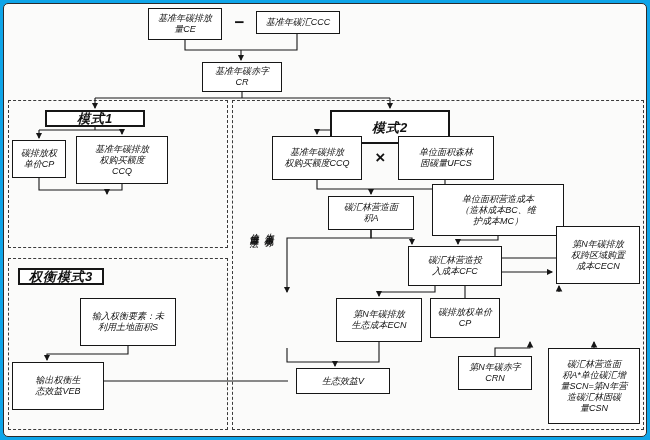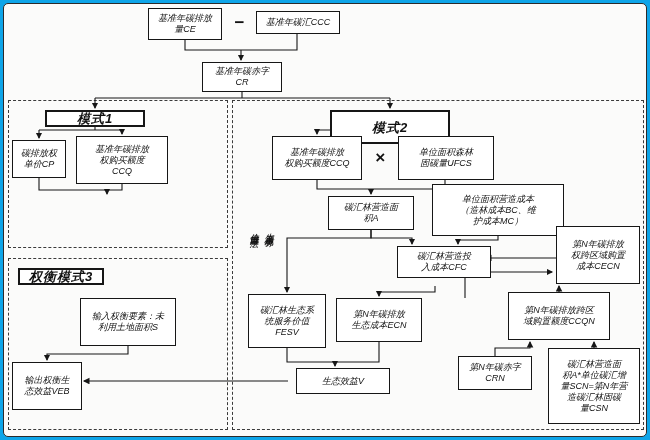--- a/index.html
+++ b/index.html
@@ -92,45 +92,42 @@
   <div class="node" style="left:272px;top:136px;width:90px;height:44px">基准年碳排放
 权购买额度CCQ</div>
   <div class="op" style="left:364px;top:146px;width:32px;height:24px">×</div>
   <div class="node" style="left:398px;top:136px;width:96px;height:44px">单位面积森林
 固碳量UFCS</div>
   <div class="node" style="left:328px;top:196px;width:86px;height:34px">碳汇林营造面
 积A</div>
   <div class="node" style="left:432px;top:184px;width:132px;height:52px">单位面积营造成本
 （造林成本BC、维
 护成本MC）</div>
-  <div class="node" style="left:397px;top:246px;width:94px;height:32px">碳汇林营造投
+  <div class="node" style="left:408px;top:246px;width:94px;height:40px">碳汇林营造投
 入成本CFC</div>
   <div class="node" style="left:556px;top:226px;width:84px;height:58px">第N年碳排放
 权跨区域购置
 成本CECN</div>
 
   <div class="vlabel" style="left:242px;top:226px;width:38px;height:76px">
     <span>价值当量因子法</span>
     <span>生态系统服务</span>
   </div>
 
-  <div class="node" style="left:248px;top:294px;width:78px;height:54px">碳汇林生态系
-统服务价值
-FESV</div>
   <div class="node" style="left:336px;top:298px;width:86px;height:44px">第N年碳排放
 生态成本ECN</div>
-  <div class="node" style="left:508px;top:292px;width:102px;height:48px">第N年碳排放跨区
-域购置额度CCQN</div>
+  <div class="node" style="left:430px;top:298px;width:70px;height:40px">碳排放权单价
+CP</div>
   <div class="node" style="left:296px;top:368px;width:94px;height:26px">生态效益V</div>
   <div class="node" style="left:458px;top:356px;width:74px;height:34px">第N年碳赤字
 CRN</div>
   <div class="node" style="left:548px;top:348px;width:92px;height:76px">碳汇林营造面
 积A*单位碳汇增
 量SCN=第N年营
 造碳汇林固碳
 量CSN</div>
 
   <div class="node title" style="left:18px;top:268px;width:86px;height:17px">权衡模式3</div>
   <div class="node" style="left:80px;top:298px;width:96px;height:48px">输入权衡要素：未
 利用土地面积S</div>
-  <div class="node" style="left:12px;top:362px;width:70px;height:48px">输出权衡生
+  <div class="node" style="left:12px;top:362px;width:92px;height:48px">输出权衡生
 态效益VEB</div>
 </div>
 
 </body></html>

